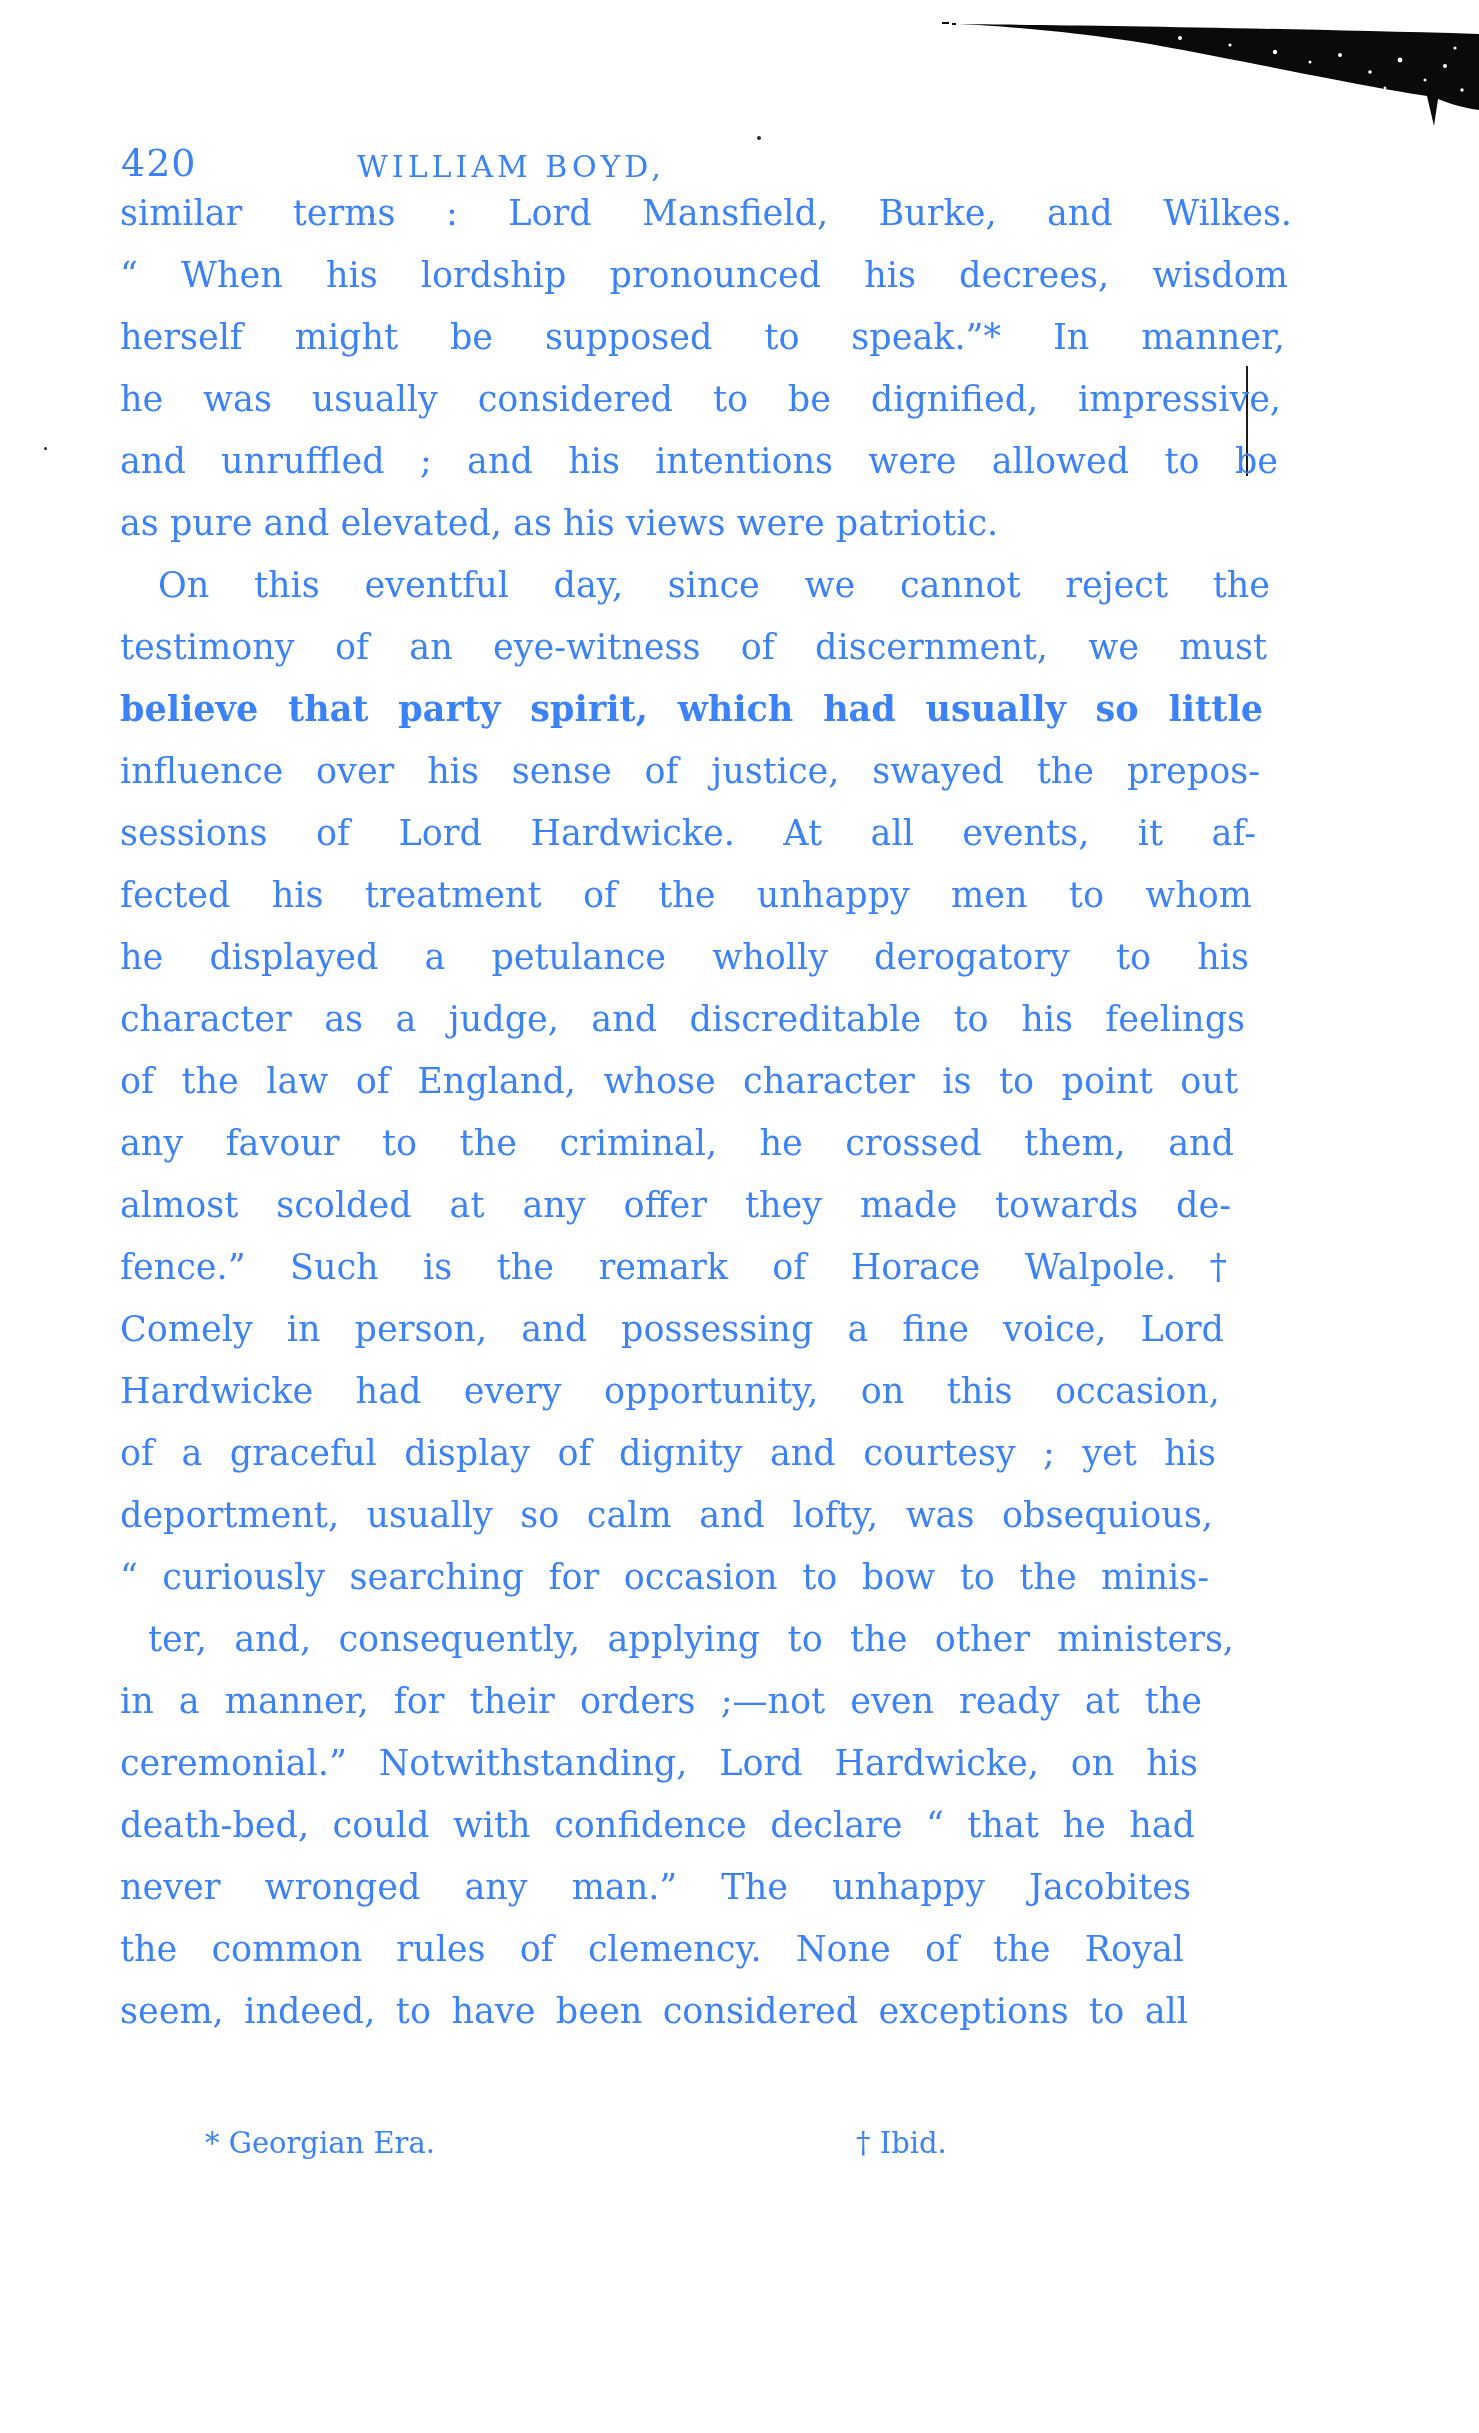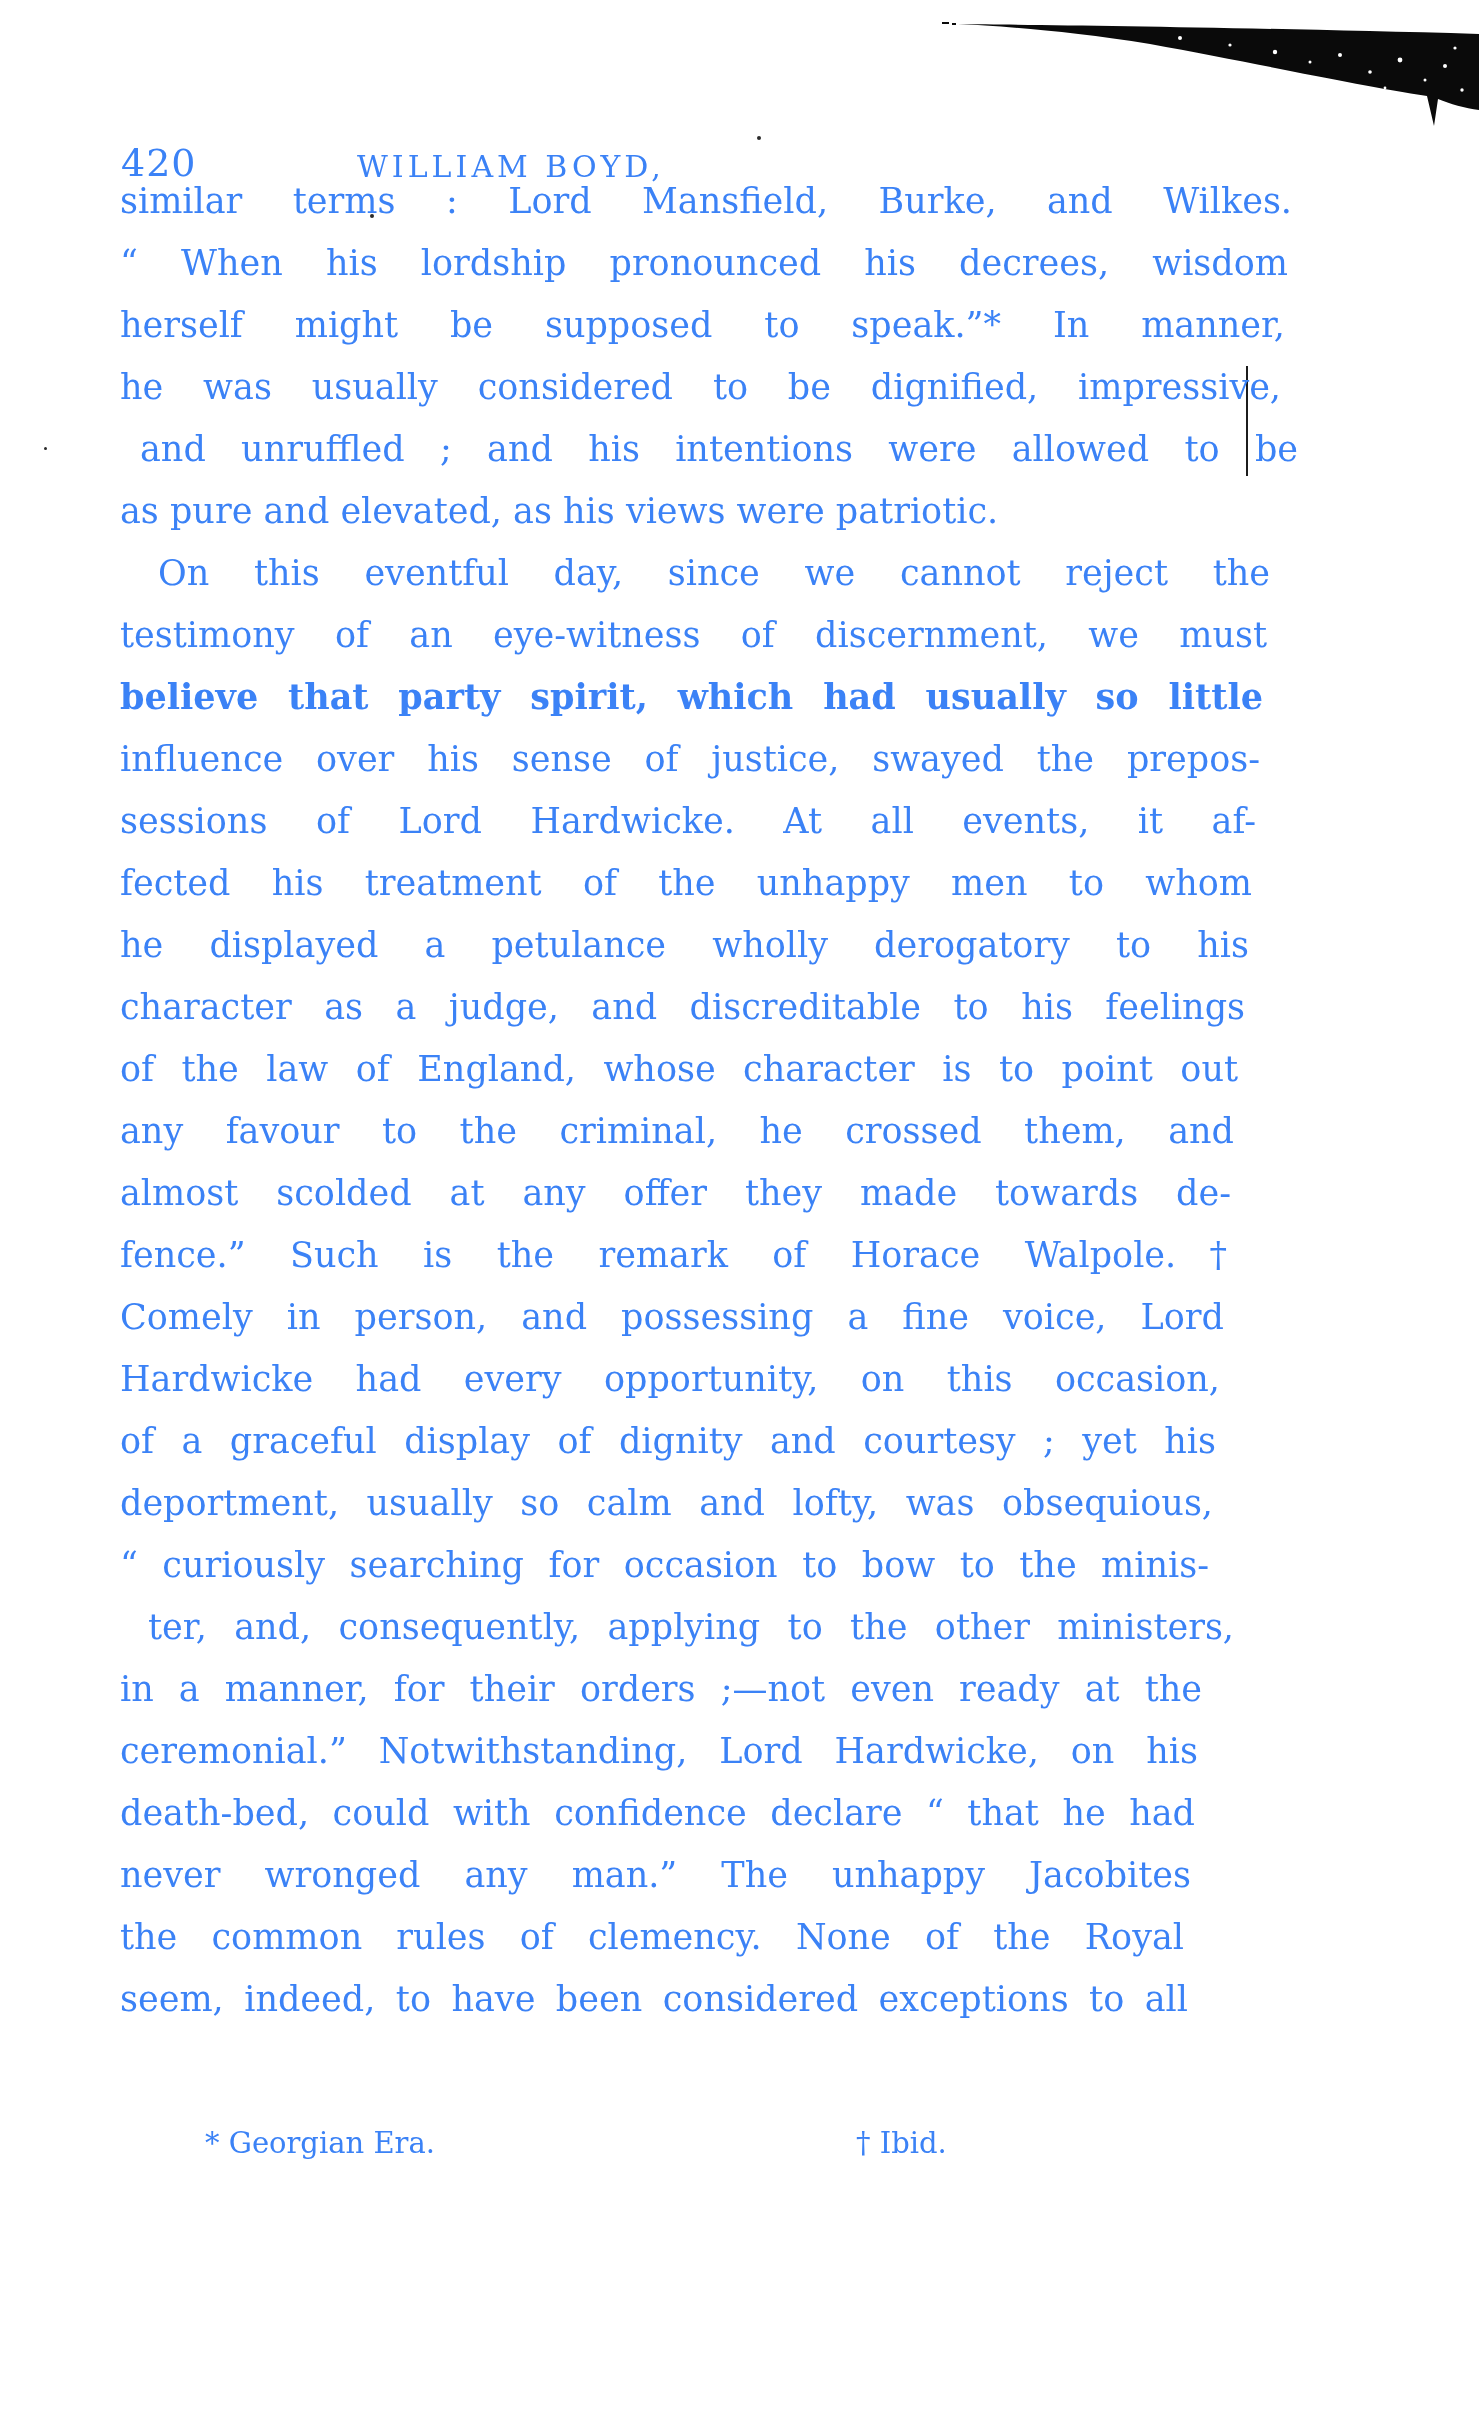--- a/index.html
+++ b/index.html
@@ -48,21 +48,21 @@
   .running-header {
     position: absolute;
     left: 357px;
     top: 149px;
     font-size: 30px;
     letter-spacing: 4px;
   }
   .textblock {
     position: absolute;
     left: 120px;
-    top: 170px;
+    top: 182px;
   }
   .line {
     font-size: 35px;
     line-height: 62px;
     height: 62px;
     white-space: normal;
     text-align: justify;
     text-align-last: justify;
     text-justify: inter-word;
   }
@@ -121,21 +121,21 @@
   <div class="speck" style="left:44px; top:447px; width:3px; height:3px;"></div>
 
   <span class="pagenum">420</span>
   <span class="running-header">WILLIAM BOYD,</span>
 
   <div class="textblock" id="textblock">
       <div class="line" style="width: 1172px;">similar terms : Lord Mansfield, Burke, and Wilkes.</div>
       <div class="line" style="width: 1168px;">“ When his lordship pronounced his decrees, wisdom</div>
       <div class="line" style="width: 1165px;">herself might be supposed to speak.”* In manner,</div>
       <div class="line" style="width: 1161px;">he was usually considered to be dignified, impressive,</div>
-      <div class="line" style="width: 1158px; margin-left: 20px;">and unruffled ; and his intentions were allowed to be</div>
+      <div class="line" style="width: 1158px;">and unruffled ; and his intentions were allowed to be</div>
       <div class="line noj" style="width: 1154px;">as pure and elevated, as his views were patriotic.</div>
       <div class="line indent" style="width: 1150px;">On this eventful day, since we cannot reject the</div>
       <div class="line" style="width: 1147px;">testimony of an eye-witness of discernment, we must</div>
       <div class="line" style="width: 1143px; font-weight: bold;">believe that party spirit, which had usually so little</div>
       <div class="line" style="width: 1140px;">influence over his sense of justice, swayed the prepos-</div>
       <div class="line" style="width: 1136px;">sessions of Lord Hardwicke. At all events, it af-</div>
       <div class="line" style="width: 1132px;">fected his treatment of the unhappy men to whom</div>
       <div class="line" style="width: 1129px;">he displayed a petulance wholly derogatory to his</div>
       <div class="line" style="width: 1125px;">character as a judge, and discreditable to his feelings</div>
       <div class="line" style="width: 1118px;">of the law of England, whose character is to point out</div>

